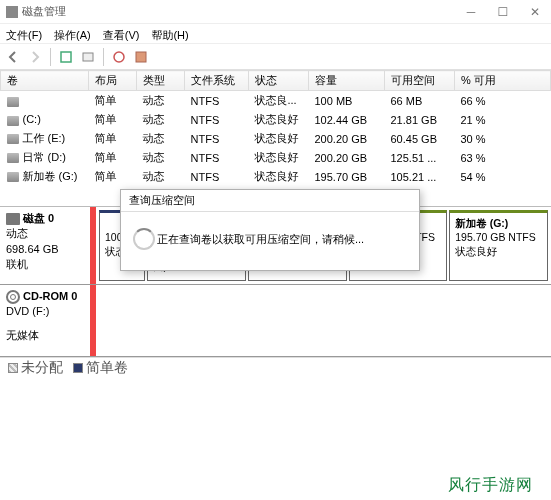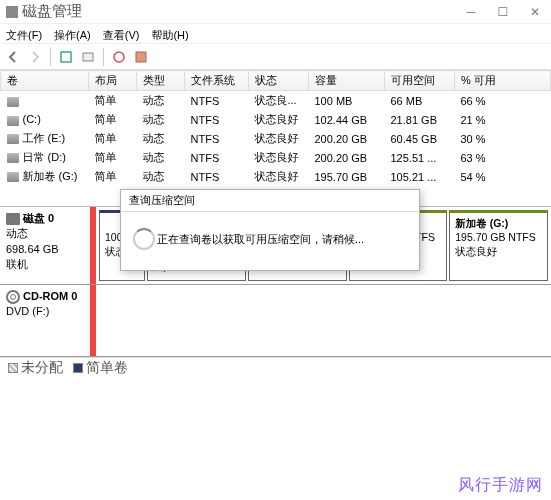--- a/index.html
+++ b/index.html
@@ -15,21 +15,21 @@
   }
   .titlebar {
     height: 24px;
     background: #fff;
     display: flex;
     align-items: center;
     justify-content: space-between;
     border-bottom: 1px solid #eee;
     padding-left: 6px;
   }
-  .titlebar-left { display: flex; align-items: center; gap: 4px; font-size: 15px; color: #555; }
+  .titlebar-left { display: flex; align-items: center; gap: 4px; font-size: 11px; color: #555; }
   .t-icon { width: 12px; height: 12px; background: #888; }
   .win-controls { display: flex; }
   .win-btn { width: 32px; height: 22px; display:flex; align-items:center; justify-content:center; color:#777; font-size:12px; }
   .menubar {
     height: 20px;
     display: flex;
     align-items: flex-end;
     gap: 12px;
     padding: 0 6px;
     border-bottom: 1px solid #eee;
@@ -143,24 +143,24 @@
   }
   .spinner {
     width: 22px; height:22px;
     border:2px solid #ccc;
     border-top-color:#888;
     border-radius:50%;
   }
 
   .watermark {
     position:absolute;
-    right: 8px;
+    right: 18px;
     bottom: 4px;
     font-size: 16px;
-    color: #8b5cf6;
+    color: #15803d;
     letter-spacing:1px;
     pointer-events:none;
   }
 </style>
 </head>
 <body>
 
 <div class="titlebar">
   <div class="titlebar-left">
     <span class="t-icon"></span>
@@ -323,20 +323,21 @@
   </div>
 
   <div class="disk-row" style="min-height:72px">
     <div class="disk-info">
       <div class="dname">
           <span class="cd-icon"></span>
           <span>CD-ROM 0</span>
         </div>
       <div>DVD (F:)</div>
       <div style="height:8px"></div>
+      <div>无媒体</div>
     </div>
     <div class="disk-vols"></div>
   </div>
 </div>
 
 <div class="legend">
   <span><span class="lg-sw lg-gray"></span><span>未分配</span></span>
   <span><span class="lg-sw lg-blue"></span><span>简单卷</span></span>
 </div>
 

